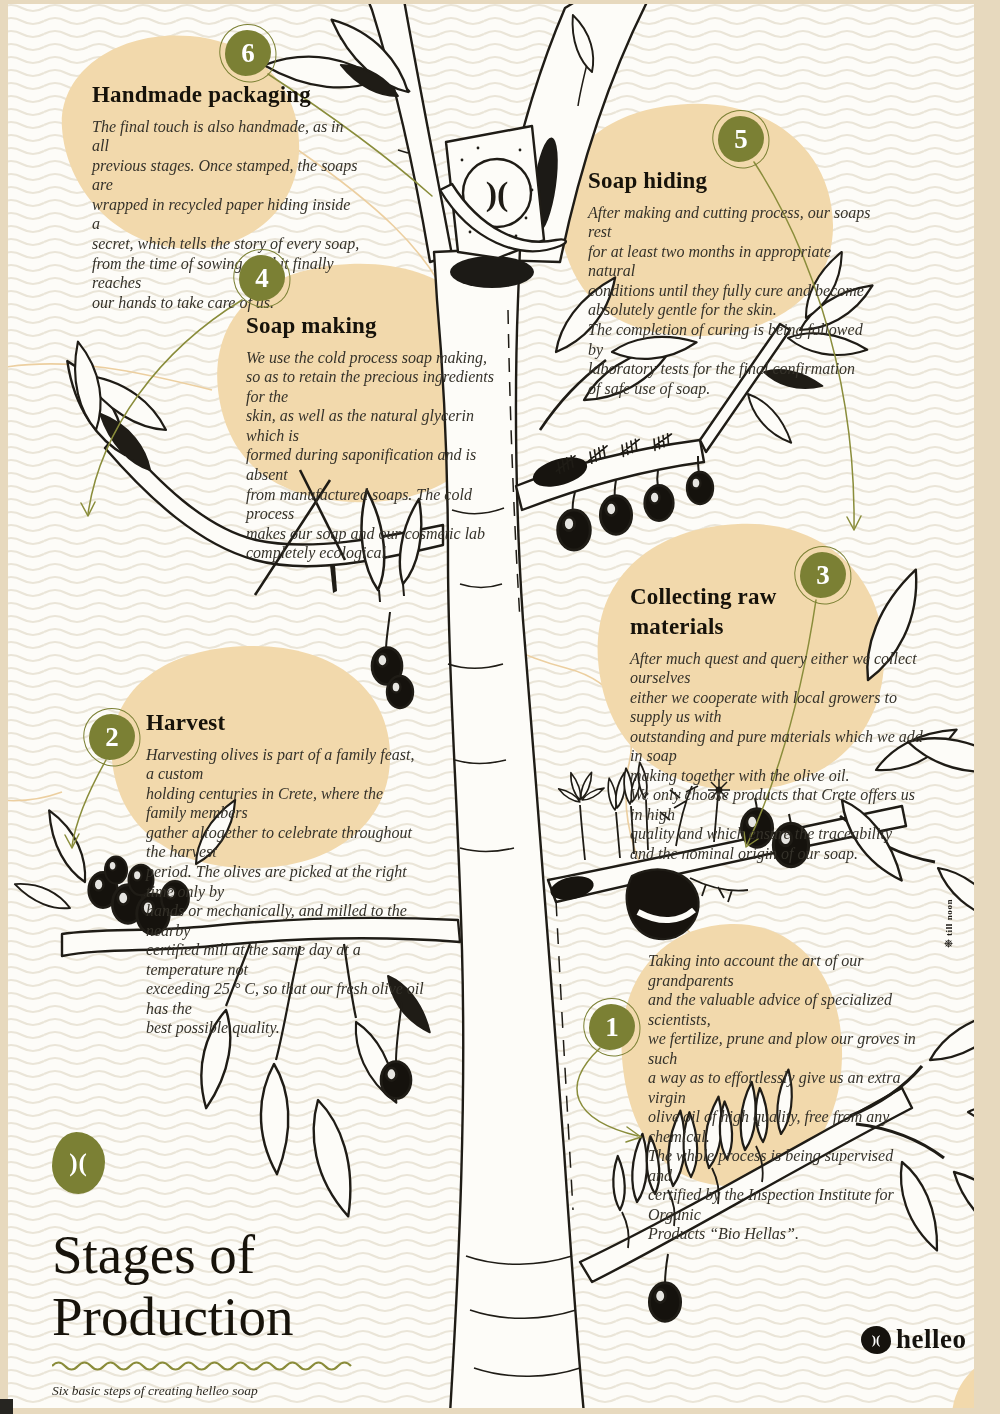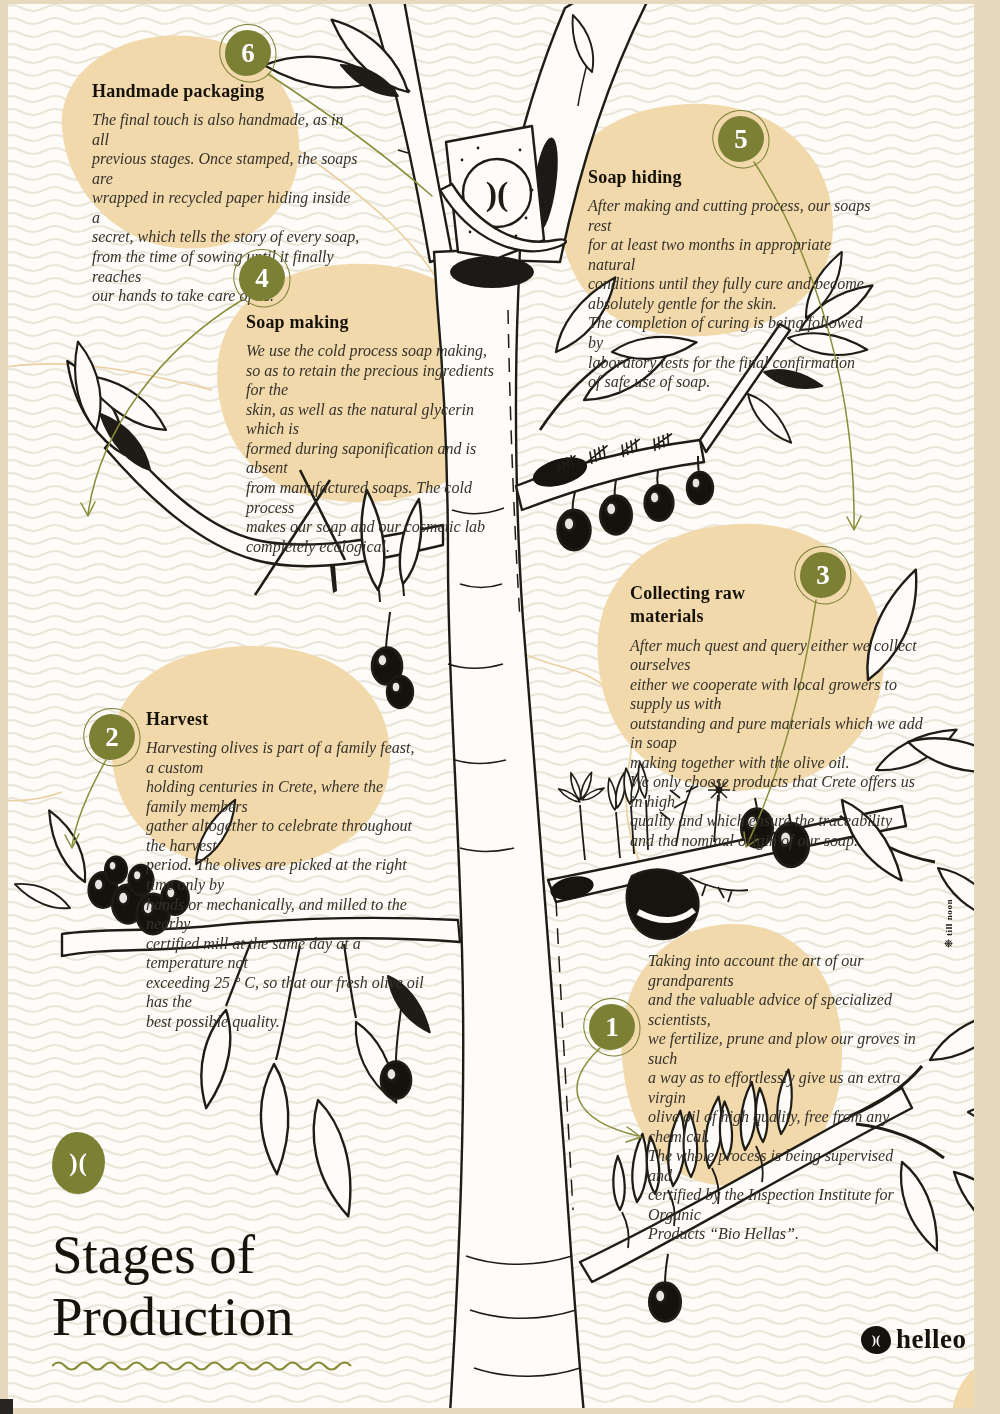--- a/index.html
+++ b/index.html
@@ -18,21 +18,21 @@
   }
   #poster{
     position:absolute;left:8px;top:4px;width:966px;height:1404px;
     background:#fdfcf8;overflow:hidden;
   }
   #art{position:absolute;left:-8px;top:-4px;width:1000px;height:1414px;}
   .overlay{position:absolute;left:-8px;top:-4px;width:1000px;height:1414px;pointer-events:none;}
 
   .step{position:absolute;}
   .step-title{
-    font-weight:700;font-size:18px;line-height:1.3;color:#16120a;
+    font-weight:700;font-size:23px;line-height:1.3;color:#16120a;
     letter-spacing:.2px;
   }
   .step-body{
     font-style:italic;font-size:16px;line-height:1.22;color:var(--body-ink);
     white-space:pre-line;margin-top:7px;
   }
 
   .badge{
     position:absolute;width:46px;height:46px;
     background:var(--accent-olive);
@@ -415,20 +415,21 @@
       </div>
 
     <div class="title-block">
       <div class="brand-mark-big">
           <span>)(</span>
         </div>
       <h1 class="big-title">Stages of Production</h1>
       <svg class="wavy-divider" width="306" height="16" viewBox="0 0 306 16">
         <path d="M0,8 Q6.5,1 13,8 T26,8 T39,8 T52,8 T65,8 T78,8 T91,8 T104,8 T117,8 T130,8 T143,8 T156,8 T169,8 T182,8 T195,8 T208,8 T221,8 T234,8 T247,8 T260,8 T273,8 T286,8 T299,8" fill="none" stroke="#8a8c3a" stroke-width="2.2"></path>
       </svg>
+      <div class="subtitle">Six basic steps of creating helleo soap</div>
     </div>
 
     <div class="brand-logo">
       <div class="mark">
           <span>)(</span>
         </div>
       <div class="name">helleo</div>
     </div>
 
     <div class="credit">

